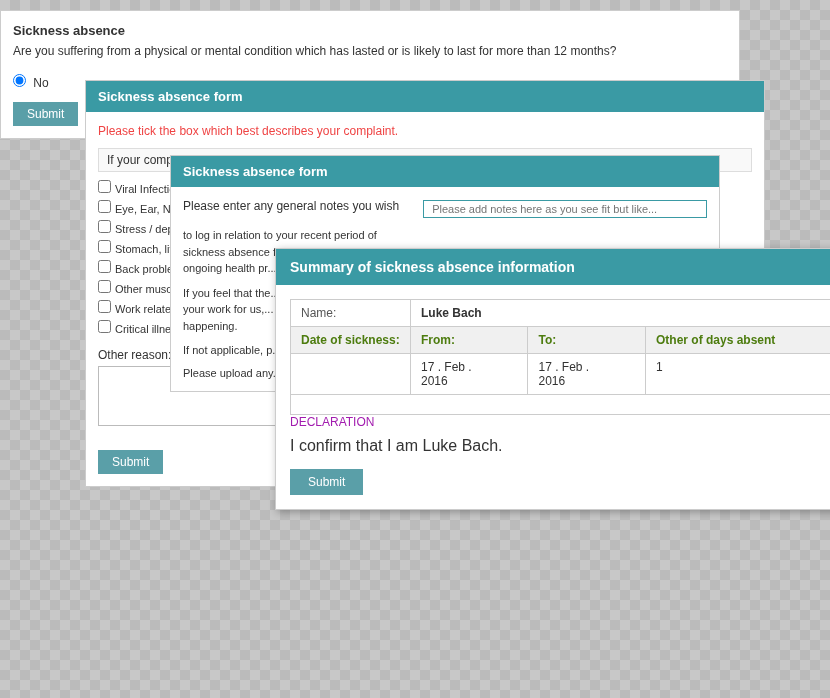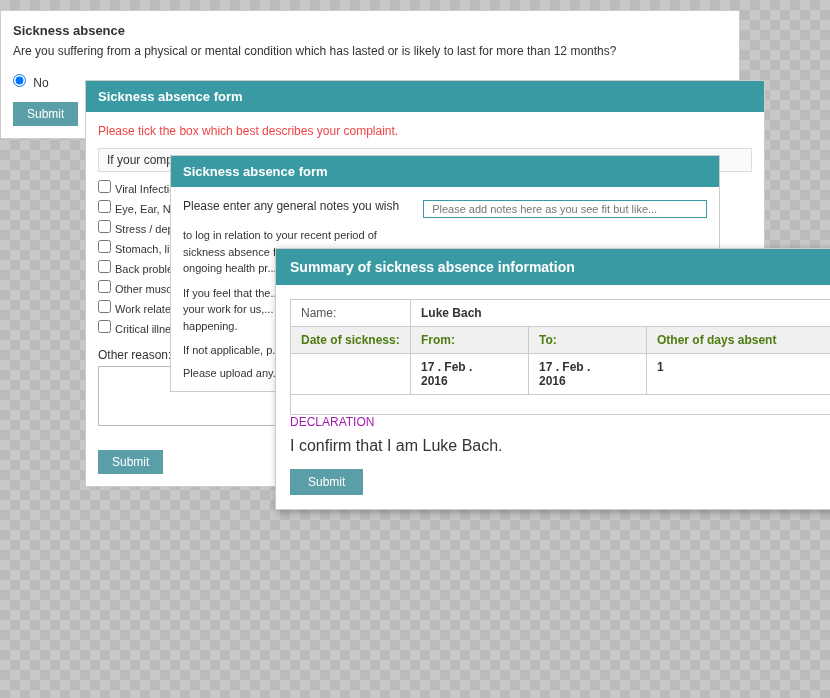--- a/index.html
+++ b/index.html
@@ -199,21 +199,20 @@
       width: 100%;
       border-collapse: collapse;
       margin-bottom: 0;
     }
     .summary-table td {
       border: 1px solid #ccc;
       padding: 6px 10px;
       font-size: 12px;
       color: #333;
       vertical-align: top;
-      font-weight: bold;
     }
     .summary-table .label-cell {
       font-weight: normal;
       color: #555;
       white-space: nowrap;
       width: 120px;
     }
     .summary-table .value-cell {
       font-weight: bold;
     }

